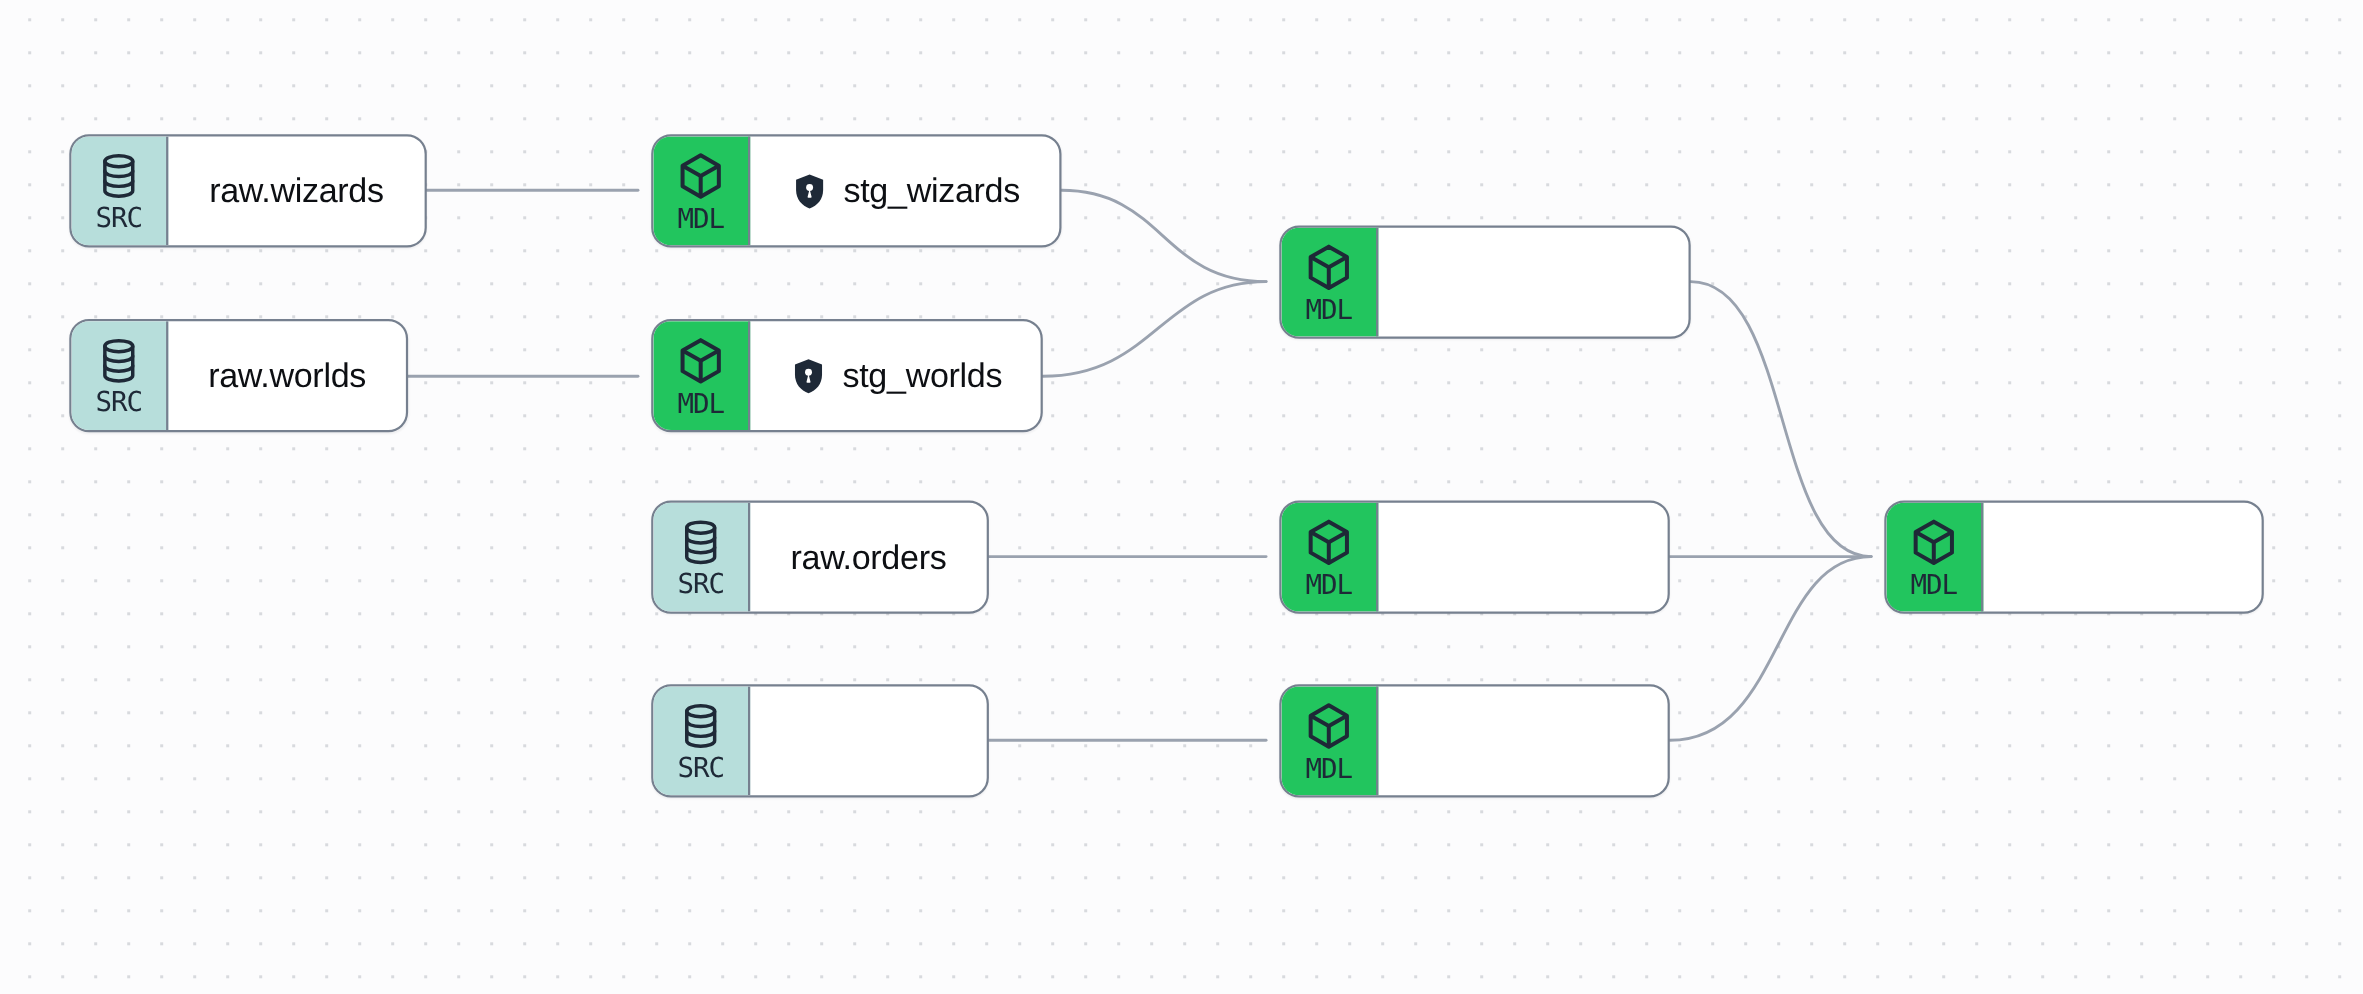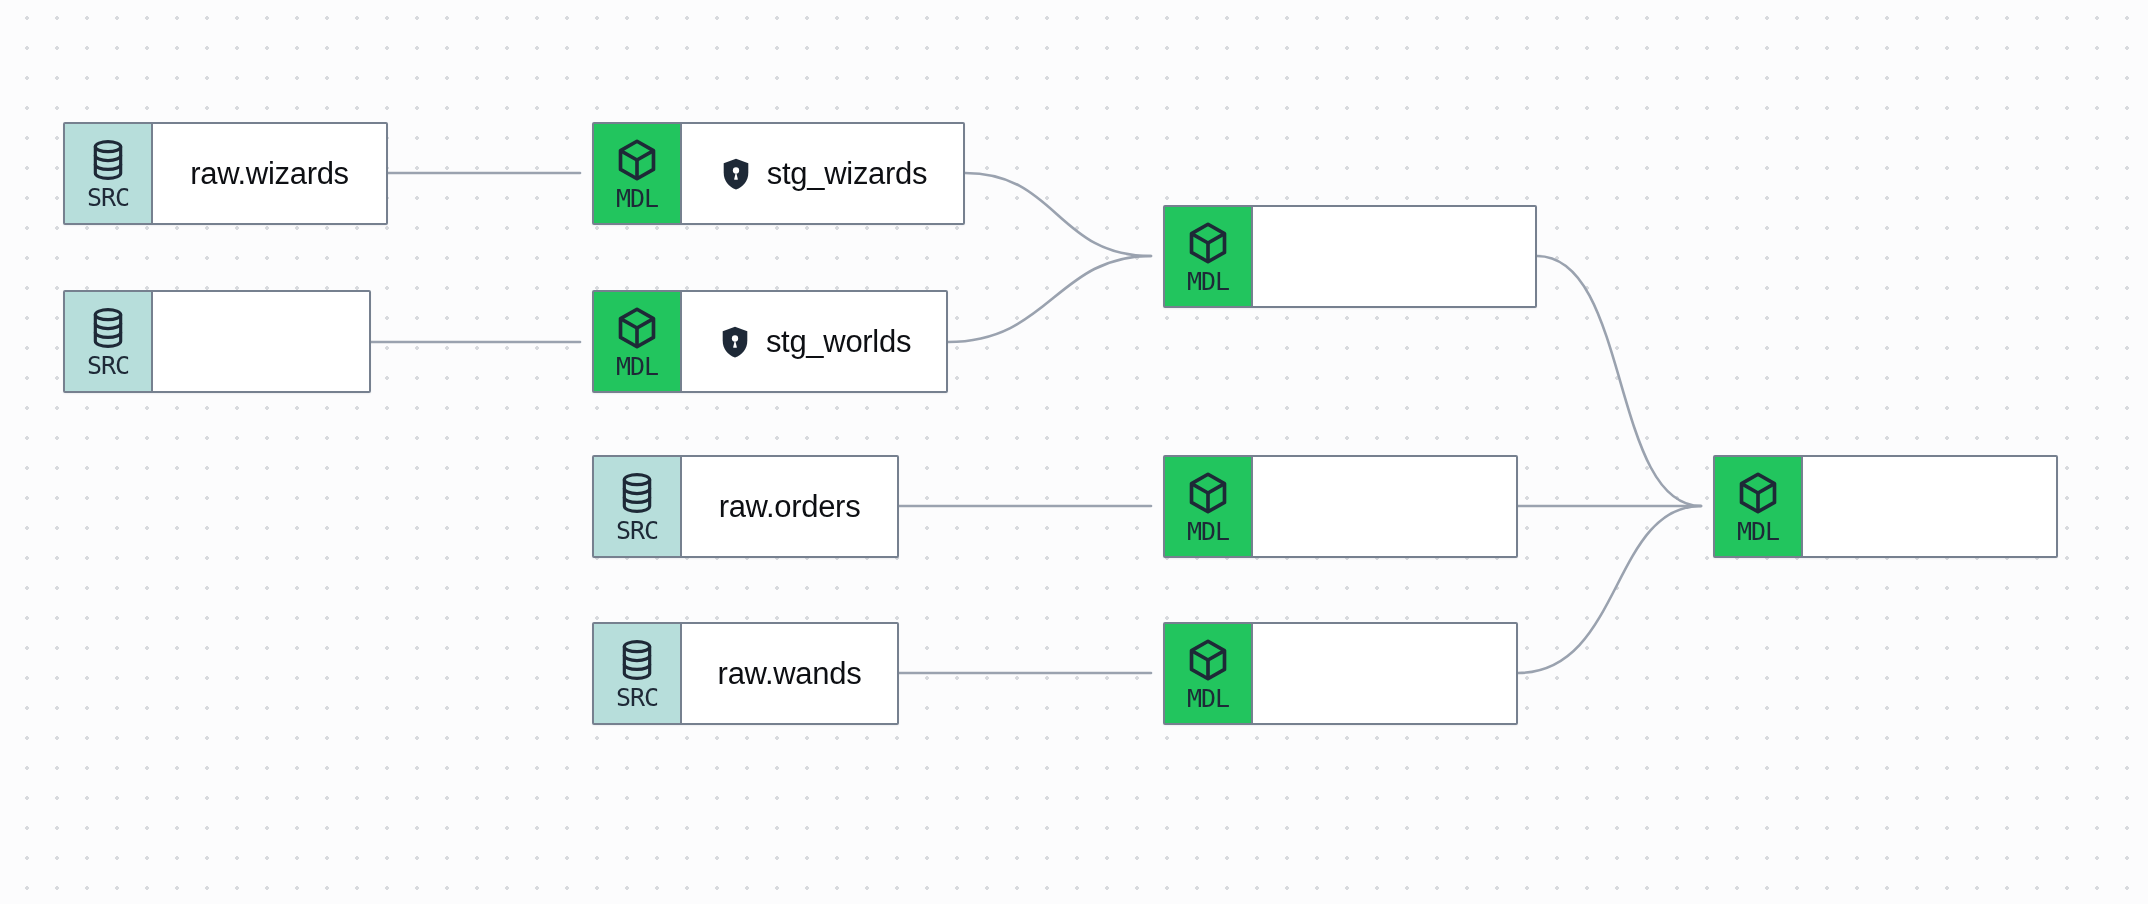--- a/index.html
+++ b/index.html
@@ -12,21 +12,21 @@
     position:relative;width:2148px;height:904px;
     background-color:#fcfcfd;
     background-image:radial-gradient(circle,#d8dade 1.7px,transparent 1.8px);
     background-size:30px 30px;
     background-position:12px 3px;
   }
   svg.edges{position:absolute;left:0;top:0;width:2148px;height:904px;pointer-events:none;}
   svg.edges path{fill:none;stroke:#9aa2af;stroke-width:2.6px;stroke-linecap:round;}
   .node{
     position:absolute;height:103px;box-sizing:border-box;
-    background:#ffffff;border:2px solid #76808f;border-radius:2px;
+    background:#ffffff;border:2px solid #76808f;border-radius:18px;
     display:flex;align-items:stretch;overflow:hidden;
     box-shadow:0 1px 2px rgba(16,24,40,.06);
     cursor:pointer;
   }
   .badge{
     flex:0 0 86px;width:86px;border-right:2px solid #76808f;
     display:flex;flex-direction:column;align-items:center;justify-content:center;gap:3px;
   }
   .badge.src{background:#b7dedb;}
   .badge.mdl{background:#22c55e;}
@@ -100,20 +100,23 @@
   <div class="node" style="left:63px;top:290px;width:308px">
     <div class="badge src">
       <svg width="40" height="44" viewBox="0 0 24 26" fill="none" stroke="#1e2937" stroke-width="1.9" stroke-linecap="round">
         <ellipse cx="12" cy="5" rx="7.6" ry="3"></ellipse>
         <path d="M4.4 5 V21 c0 1.66 3.4 3 7.6 3 s7.6-1.34 7.6-3 V5"></path>
         <path d="M4.4 10.33 c0 1.66 3.4 3 7.6 3 s7.6-1.34 7.6-3"></path>
         <path d="M4.4 15.66 c0 1.66 3.4 3 7.6 3 s7.6-1.34 7.6-3"></path>
       </svg>
       <span class="badge-label">SRC</span>
     </div>
+    <div class="content">
+      <span class="node-label">raw.worlds</span>
+    </div>
   </div>
 
   <div class="node" style="left:592px;top:290px;width:356px">
     <div class="badge mdl">
       <svg width="46" height="46" viewBox="0 0 24 24" fill="none" stroke="#1e2937" stroke-width="1.9" stroke-linejoin="round">
         <path d="M12 2.2 L20.6 7.1 V16.9 L12 21.8 L3.4 16.9 V7.1 Z"></path>
         <path d="M3.4 7.1 L12 12 L20.6 7.1"></path>
         <path d="M12 12 V21.8"></path>
       </svg>
       <span class="badge-label">MDL</span>
@@ -170,23 +173,20 @@
   <div class="node" style="left:592px;top:622px;width:307px">
     <div class="badge src">
       <svg width="40" height="44" viewBox="0 0 24 26" fill="none" stroke="#1e2937" stroke-width="1.9" stroke-linecap="round">
         <ellipse cx="12" cy="5" rx="7.6" ry="3"></ellipse>
         <path d="M4.4 5 V21 c0 1.66 3.4 3 7.6 3 s7.6-1.34 7.6-3 V5"></path>
         <path d="M4.4 10.33 c0 1.66 3.4 3 7.6 3 s7.6-1.34 7.6-3"></path>
         <path d="M4.4 15.66 c0 1.66 3.4 3 7.6 3 s7.6-1.34 7.6-3"></path>
       </svg>
       <span class="badge-label">SRC</span>
     </div>
-    <div class="content">
-      <span class="node-label">raw.wands</span>
-    </div>
   </div>
 
   <div class="node" style="left:1163px;top:622px;width:355px">
     <div class="badge mdl">
       <svg width="46" height="46" viewBox="0 0 24 24" fill="none" stroke="#1e2937" stroke-width="1.9" stroke-linejoin="round">
         <path d="M12 2.2 L20.6 7.1 V16.9 L12 21.8 L3.4 16.9 V7.1 Z"></path>
         <path d="M3.4 7.1 L12 12 L20.6 7.1"></path>
         <path d="M12 12 V21.8"></path>
       </svg>
       <span class="badge-label">MDL</span>

